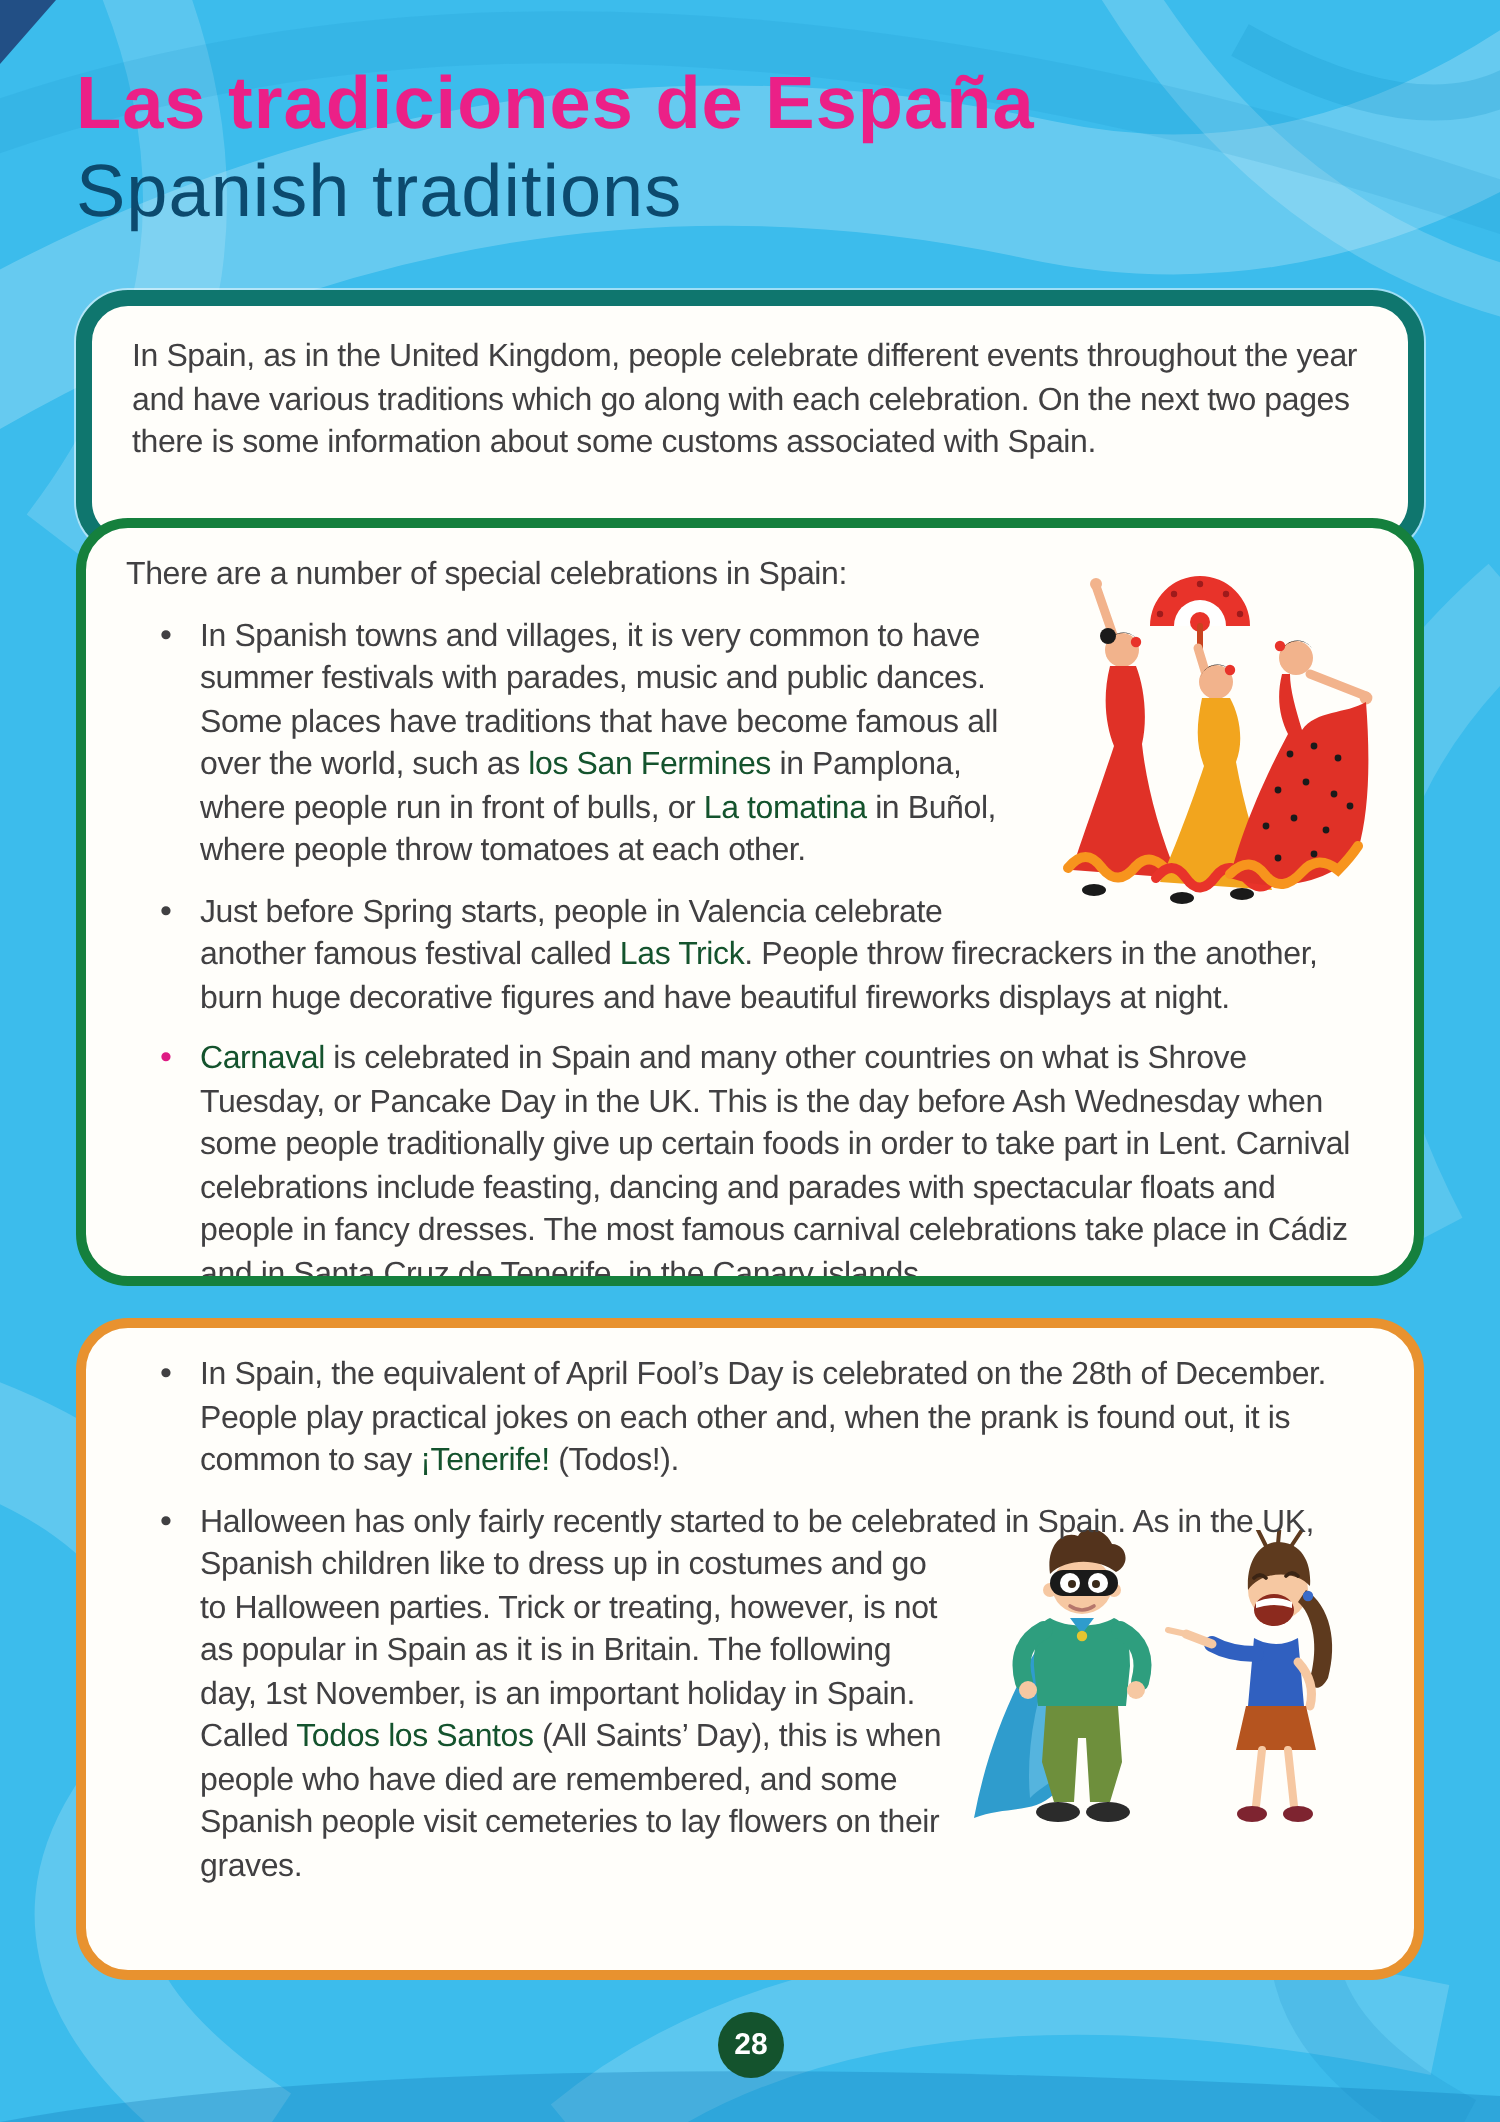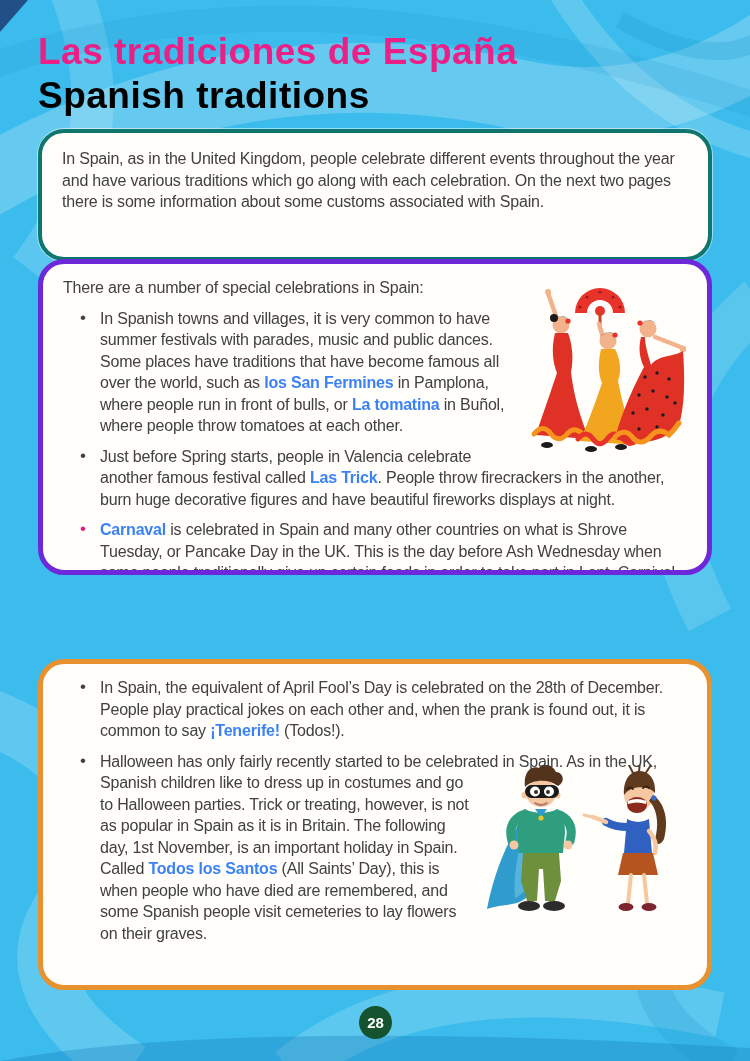--- a/index.html
+++ b/index.html
@@ -8,38 +8,38 @@
     position:relative; width:750px; height:1061px; overflow:hidden;
     background:#3CBCEC;
     font-family:"Liberation Sans", sans-serif;
     color:#414042;
   }
   .bg-swirl { position:absolute; inset:0; z-index:0; }
   .content { position:absolute; inset:0; z-index:1; }
 
   .title-block { position:absolute; left:38px; top:30px; line-height:44px; }
   .title-es { font-size:37px; font-weight:bold; color:#EB2087; letter-spacing:.5px; }
-  .title-en { font-size:37px; font-weight:bold; color:#000000; letter-spacing:.5px; }
+  .title-en { font-size:37px; font-weight:normal; color:#0c4a6e; letter-spacing:.5px; }
 
   .box {
     position:absolute; left:38px; width:674px;
     background:#FFFEFA; border-radius:26px; overflow:hidden;
   }
-  .box-yellow { top:129px; height:132px; border:4px solid #0f766e; box-shadow:0 0 0 1px rgba(255,255,255,.5); }
-  .box-orange-1 { top:259px; height:316px; border:5px solid #6d28d9; }
+  .box-yellow { top:145px; height:132px; border:8px solid #0f766e; box-shadow:0 0 0 1px rgba(255,255,255,.5); }
+  .box-orange-1 { top:259px; height:384px; border:5px solid #15803d; }
   .box-orange-2 { top:659px; height:331px; border:5px solid #E8922F; }
 
   .box-content { padding:13px 20px 10px 20px; font-size:16px; line-height:21.5px; letter-spacing:-.2px; }
   .box-yellow .box-content { padding-top:15px; }
 
   .para { margin-bottom:9px; }
   .bullet { position:relative; padding-left:37px; margin-bottom:9px; }
   .dot { position:absolute; left:17px; top:-1px; font-size:17px; color:#414042; }
   .dot.pink { color:#DE1B83; }
-  .hl { color:#3b82f6; font-weight:bold; }
+  .hl { color:#14532d; font-weight:normal; }
 
   .flamenco-float { float:right; width:160px; height:176px; margin:0 0 4px 8px; }
   .kids-float { float:right; width:212px; height:172px; shape-outside:inset(24px 0 0 0); }
   .kids-float svg { margin-top:14px; }
 
   .page-num {
     position:absolute; left:359px; top:1006px; width:33px; height:33px;
     background:#14532d; border-radius:50%;
     display:flex; align-items:center; justify-content:center;
     color:#fff; font-weight:bold; font-size:15px; letter-spacing:0;

